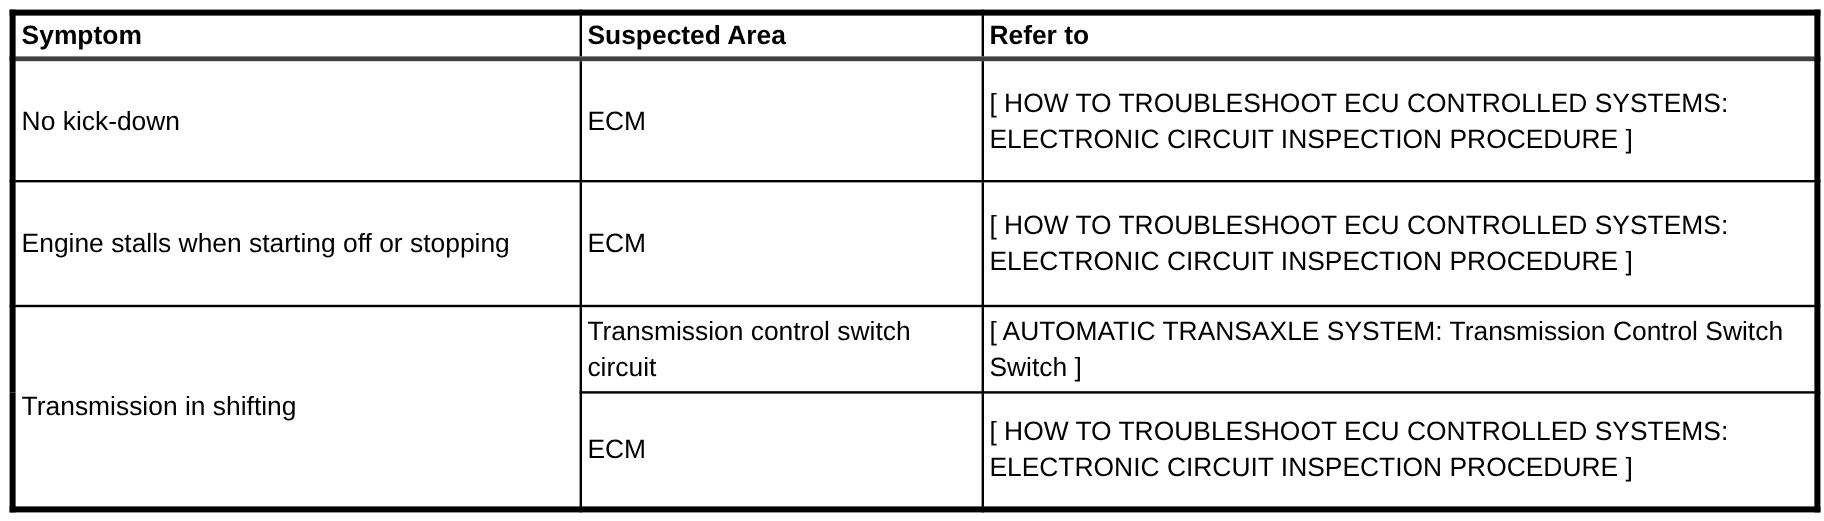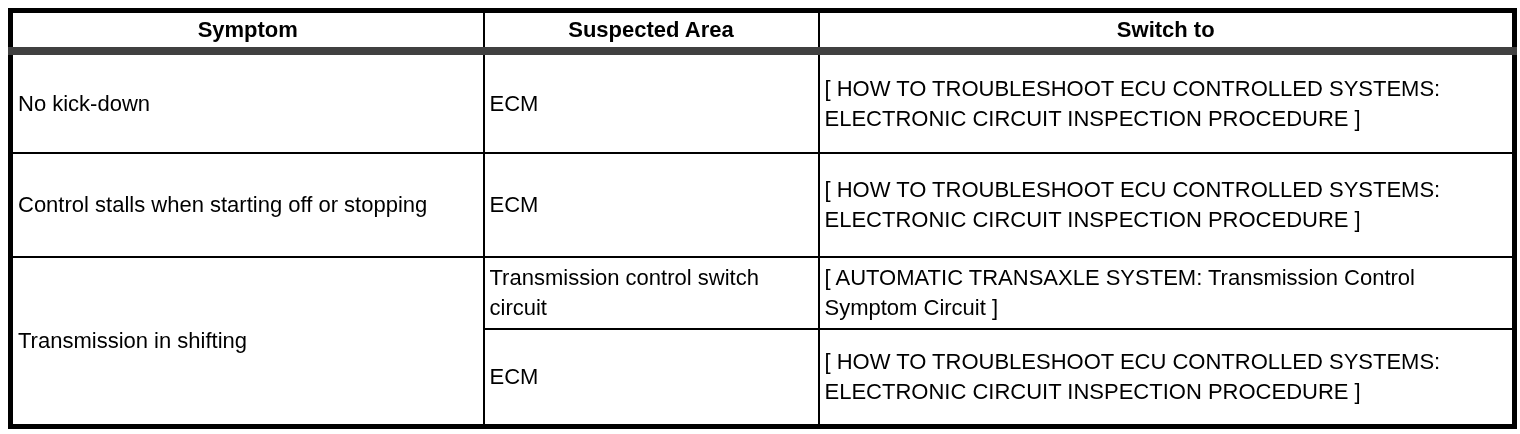--- a/index.html
+++ b/index.html
@@ -34,22 +34,22 @@
     padding: 2px 5px;
     font-size: 22px;
     line-height: 30px;
     vertical-align: middle;
     text-align: left;
     overflow: hidden;
     word-wrap: break-word;
   }
   table.symptom-table thead th {
     font-weight: bold;
-    text-align: center;
-    border-bottom: 8px solid #404040;
+    text-align: left;
+    border-bottom: 4px solid #404040;
     height: 32px;
     padding: 1px 5px;
   }
   td.refer-cell {
     font-weight: normal;
   }
   tr.row-1 { height: 102px; }
   tr.row-2 { height: 104px; }
   tr.row-3a { height: 72px; }
   tr.row-3b { height: 97px; }
@@ -61,38 +61,38 @@
   <table class="symptom-table">
     <colgroup>
       <col class="c1">
       <col class="c2">
       <col class="c3">
     </colgroup>
     <thead>
       <tr class="header-row">
         <th>Symptom</th>
         <th>Suspected Area</th>
-        <th>Switch to</th>
+        <th>Refer to</th>
       </tr>
     </thead>
     <tbody>
       <tr class="row-1">
         <td>No kick-down</td>
         <td>ECM</td>
         <td class="refer-cell">[ HOW TO TROUBLESHOOT ECU CONTROLLED SYSTEMS: ELECTRONIC CIRCUIT INSPECTION PROCEDURE ]</td>
       </tr>
       <tr class="row-2">
-        <td>Control stalls when starting off or stopping</td>
+        <td>Engine stalls when starting off or stopping</td>
         <td>ECM</td>
         <td class="refer-cell">[ HOW TO TROUBLESHOOT ECU CONTROLLED SYSTEMS: ELECTRONIC CIRCUIT INSPECTION PROCEDURE ]</td>
       </tr>
       <tr class="row-3a">
         <td rowspan="2">Transmission in shifting</td>
         <td>Transmission control switch circuit</td>
-        <td class="refer-cell">[ AUTOMATIC TRANSAXLE SYSTEM: Transmission Control Symptom Circuit ]</td>
+        <td class="refer-cell">[ AUTOMATIC TRANSAXLE SYSTEM: Transmission Control Switch Switch ]</td>
       </tr>
       <tr class="row-3b">
         <td>ECM</td>
         <td class="refer-cell">[ HOW TO TROUBLESHOOT ECU CONTROLLED SYSTEMS: ELECTRONIC CIRCUIT INSPECTION PROCEDURE ]</td>
       </tr>
     </tbody>
   </table>
 </div>
 
 </body></html>

